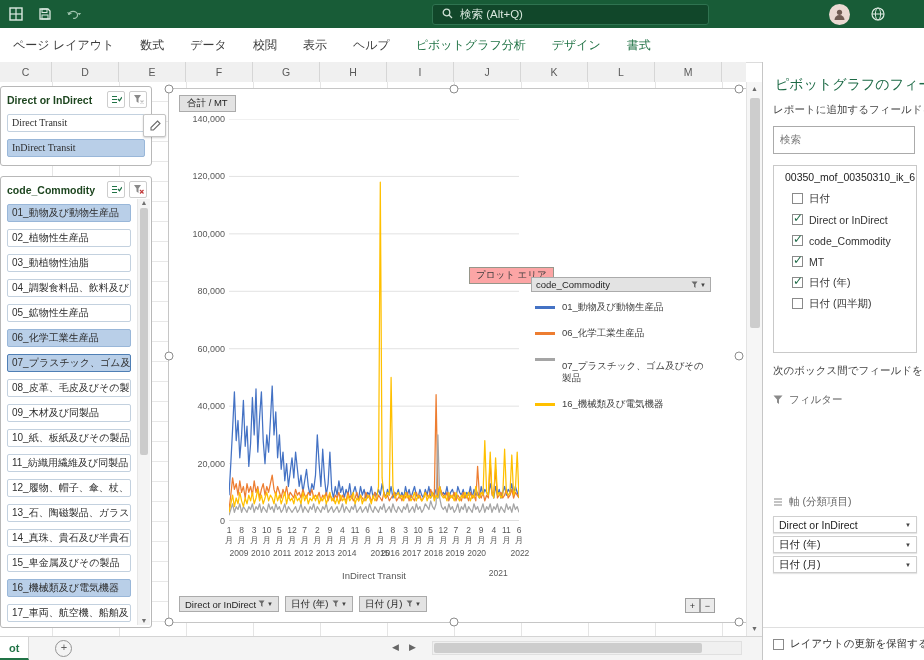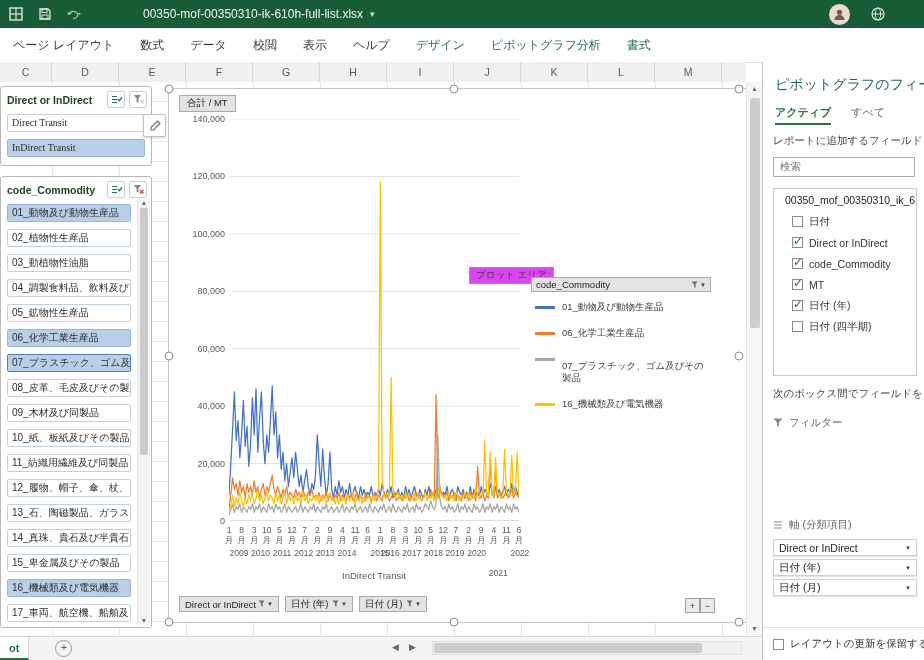--- a/index.html
+++ b/index.html
@@ -42,21 +42,21 @@
   .sl-thumb{margin:2px auto;width:8px;height:58%;background:#CBCBCB;border-radius:2px;}
   #floatie{position:absolute;left:143px;top:114px;width:21px;height:21px;background:#fff;border:1px solid #C4C4C4;
            box-shadow:0 1px 2px rgba(0,0,0,.18);display:flex;align-items:center;justify-content:center;border-radius:2px;}
   
   #chart{position:absolute;left:168px;top:88px;width:648px;height:535px;background:#fff;border:1px solid #C6C6C6;box-sizing:border-box;}
   .handle{position:absolute;width:7px;height:7px;border-radius:50%;background:#fff;border:1px solid #8C8C8C;transform:translate(-50%,-50%);}
   .value-btn{position:absolute;left:10px;top:6px;height:15px;padding:0 7px;background:#E3E3E3;border:1px solid #ABABAB;
              font-size:9.5px;display:flex;align-items:center;color:#1F1F1F;}
   #ylabels .yl{position:absolute;left:6px;width:50px;text-align:right;font-size:9px;color:#595959;}
   #plot-svg{position:absolute;left:60px;top:30px;}
-  .tooltip{position:absolute;left:300px;top:178px;background:#d946ef;border:1px solid #96968A;font-size:9.5px;
+  .tooltip{position:absolute;left:300px;top:178px;background:#fca5a5;border:1px solid #96968A;font-size:9.5px;
            color:#3C3C3C;padding:1px 6px;white-space:nowrap;}
   .legend-btn{position:absolute;left:362px;top:188px;width:180px;height:15px;background:#E3E3E3;border:1px solid #ABABAB;
               font-size:9.5px;display:flex;align-items:center;justify-content:space-between;padding:0 4px;color:#1F1F1F;box-sizing:border-box;}
   #legend{position:absolute;left:366px;top:212px;width:176px;}
   .leg-item{display:flex;gap:7px;margin-bottom:14px;font-size:9.5px;color:#404040;align-items:flex-start;line-height:12px;}
   .leg-swatch{width:20px;height:2.5px;margin-top:5px;flex:none;}
   #xticks{position:absolute;left:60px;top:436px;width:290px;height:22px;}
   .xt{position:absolute;width:18px;text-align:center;font-size:8.5px;color:#595959;line-height:10px;}
   #yearlabels{position:absolute;left:60px;top:459px;width:290px;height:12px;}
   .yr{position:absolute;width:26px;text-align:center;font-size:8.5px;color:#595959;}
@@ -80,21 +80,21 @@
   .hs-arrows{position:absolute;left:392px;top:5px;display:flex;gap:10px;font-size:9px;color:#666;}
   .hs-track{position:absolute;left:432px;top:4px;width:310px;height:14px;background:#F0F0F0;border:1px solid #E0E0E0;box-sizing:border-box;}
   .hs-thumb{margin:1px;width:268px;height:10px;background:#CDCDCD;border-radius:2px;}
   
   #pane{position:absolute;left:762px;top:62px;width:162px;height:598px;background:#fff;border-left:1px solid #C6C6C6;box-sizing:border-box;overflow:hidden;}
   .pane-title{margin:14px 0 0 12px;font-size:14px;color:#1E6B47;white-space:nowrap;}
   .pane-tabs{display:flex;gap:20px;margin:11px 0 0 12px;font-size:11px;}
   .ptab{color:#666;padding-bottom:3px;white-space:nowrap;}
   .ptab.active{color:#217346;border-bottom:2px solid #217346;font-weight:bold;}
   .pane-hint{margin:9px 0 0 10px;font-size:10.5px;color:#444;white-space:nowrap;}
-  .pane-search{margin:9px 0 0 10px;width:142px;height:20px;border:1px solid #ABABAB;font-size:10.5px;color:#767676;
+  .pane-search{margin:9px 0 0 10px;width:142px;height:28px;border:1px solid #ABABAB;font-size:10.5px;color:#767676;
                display:flex;align-items:center;padding-left:6px;box-sizing:border-box;}
   .fieldlist{margin:11px 0 0 10px;width:144px;height:188px;border:1px solid #C9C9C9;box-sizing:border-box;padding:5px 0 0 6px;overflow:hidden;}
   .table-row{display:flex;gap:5px;align-items:center;font-size:10.5px;color:#222;white-space:nowrap;margin-bottom:5px;}
   .field-row{display:flex;gap:6px;align-items:center;height:21px;margin-left:12px;font-size:10.5px;color:#333;white-space:nowrap;}
   .cb{width:11px;height:11px;border:1px solid #8A8A8A;background:#fff;flex:none;position:relative;box-sizing:border-box;}
   .cb.checked::after{content:"\2713";position:absolute;left:0px;top:-4px;font-size:12px;color:#1F6B47;font-weight:bold;}
   .drag-hint{margin:11px 0 0 10px;font-size:10.5px;color:#444;white-space:nowrap;}
   .area-label{margin:15px 0 0 10px;font-size:10.5px;color:#666;display:flex;gap:6px;align-items:center;white-space:nowrap;}
   .filter-well{margin:7px 0 0 10px;width:144px;height:66px;}
   .axis-well{margin:7px 0 0 10px;width:144px;}
@@ -123,23 +123,28 @@
         </svg>
     </span>
     <span class="tb-ic">
       <svg width="18" height="14" viewBox="0 0 18 14">
           <path d="M3 8a5 4 0 1 1 5 4" fill="none" stroke="#9DC2AC" stroke-width="1.4"></path>
           <path d="M1 5l2.5 3L7 6z" fill="#9DC2AC"></path>
           <path d="M13 6l2 2.5L17 6z" fill="#9DC2AC"></path>
         </svg>
     </span>
   </div>
-  <div class="tb-file">
-    <span>00350-mof-00350310-ik-610h-full-list.xlsx</span>
-    <span class="tb-chev">▾</span>
+  <div class="tb-search">
+    <span>
+      <svg width="11" height="11" viewBox="0 0 11 11">
+          <circle cx="4.5" cy="4.5" r="3.3" fill="none" stroke="#CFE0D5" stroke-width="1.3"></circle>
+          <line x1="7" y1="7" x2="10" y2="10" stroke="#CFE0D5" stroke-width="1.3"></line>
+        </svg>
+    </span>
+    <span>検索 (Alt+Q)</span>
   </div>
   <div class="tb-right">
     <span class="avatar">
       <svg width="13" height="13" viewBox="0 0 13 13">
           <circle cx="6.5" cy="4.3" r="2.6" fill="#705B52"></circle>
           <path d="M1.5 12a5 5 0 0 1 10 0z" fill="#705B52"></path>
         </svg>
     </span>
     <span class="tb-ic">
       <svg width="16" height="16" viewBox="0 0 16 16">
@@ -152,22 +157,22 @@
 </div>
 
 <div id="ribbon">
   <div id="ribbon-tabs-list">
       <div class="rtab">ページ レイアウト</div>
       <div class="rtab">数式</div>
       <div class="rtab">データ</div>
       <div class="rtab">校閲</div>
       <div class="rtab">表示</div>
       <div class="rtab">ヘルプ</div>
+      <div class="rtab ctx">ピボットグラフ分析</div>
       <div class="rtab ctx">デザイン</div>
-      <div class="rtab ctx">ピボットグラフ分析</div>
       <div class="rtab ctx">書式</div>
     </div>
 </div>
 
 <div id="colheaders">
     <div class="colh" style="width: 52px;">C</div>
     <div class="colh" style="width: 67px;">D</div>
     <div class="colh" style="width: 67px;">E</div>
     <div class="colh" style="width: 67px;">F</div>
     <div class="colh" style="width: 67px;">G</div>
@@ -474,24 +479,20 @@
     <span>◀</span>
     <span>▶</span>
   </div>
   <div class="hs-track">
     <div class="hs-thumb"></div>
   </div>
 </div>
 
 <div id="pane">
   <div class="pane-title">ピボットグラフのフィールド</div>
-  <div class="pane-tabs" id="pane-tabs">
-      <div class="ptab active">アクティブ</div>
-      <div class="ptab">すべて</div>
-    </div>
   <div class="pane-hint">レポートに追加するフィールドを選択してください:</div>
   <div class="pane-search">検索</div>
   <div class="fieldlist">
     <div class="table-row">
       <svg width="12" height="11" viewBox="0 0 12 11">
           <rect x="0.5" y="0.5" width="11" height="10" fill="none" stroke="#7B7B7B"></rect>
           <rect x="0.5" y="0.5" width="11" height="3" fill="#217346" stroke="#217346"></rect>
           <line x1="4" y1="3.5" x2="4" y2="10.5" stroke="#7B7B7B"></line>
           <line x1="8" y1="3.5" x2="8" y2="10.5" stroke="#7B7B7B"></line>
           <line x1="0.5" y1="7" x2="11.5" y2="7" stroke="#7B7B7B"></line>

